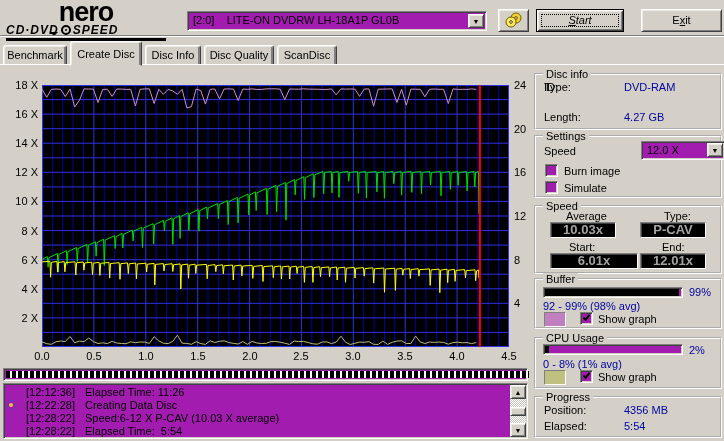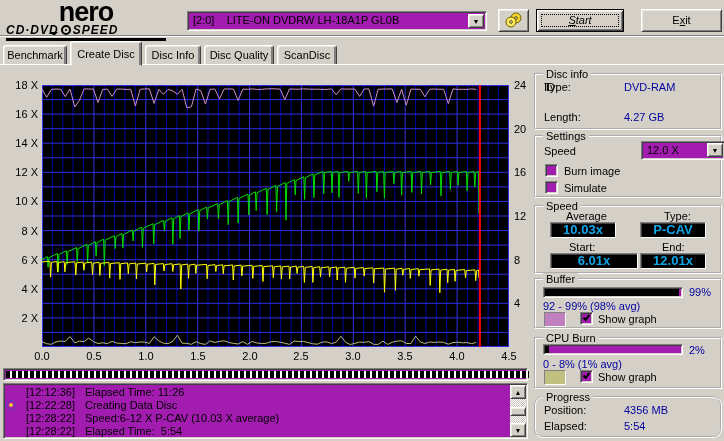--- a/index.html
+++ b/index.html
@@ -39,21 +39,21 @@
   .tick { position:absolute; font-size:11px; }
   .ltick { width:38px; text-align:right; left:0; }
   .rtick { left:514px; text-align:left; }
   .xtick { top:350px; width:26px; text-align:center; }
 
   
   .g { position:absolute; left:534px; width:188px; border:2px groove #FFFFFF; }
   .gt { position:absolute; top:-7px; left:7px; background:#D4D0C8; padding:0 3px; }
   .lbl { position:absolute; }
   .val { position:absolute; color:#0000A0; }
-  .lcd { position:absolute; height:16px; color:#0ea5e9; font-weight:bold; font-size:13px; text-align:center; line-height:14px; }
+  .lcd { position:absolute; height:16px; color:#a3a3a3; font-weight:bold; font-size:13px; text-align:center; line-height:14px; }
   .cb { position:absolute; width:13px; height:13px; }
   .cb .mark { position:absolute; left:2px; top:2px; width:7px; height:4px; border-left:2px solid #000; border-bottom:2px solid #000; transform:rotate(-50deg); }
   .swatch { position:absolute; width:22px; height:15px; border:1px solid; border-color:#808080 #FFFFFF #FFFFFF #808080; }
   .hbar { position:absolute; height:11px; }
   .hbar .fill { position:absolute; left:1px; top:1px; bottom:1px; background:#000; }
 
   
   .segbar { position:absolute; left:3px; top:368px; width:525px; height:13px; }
   .segfill { position:absolute; left:2px; top:2px; bottom:2px; background:repeating-linear-gradient(90deg,#000 0 4px,#FFF 4px 6px); }
   .logbox { position:absolute; left:3px; top:383px; width:525px; height:56px; }
@@ -258,34 +258,34 @@
   <span class="val" style="left:153px; top:6px;">99%</span>
   <span class="val" style="left:7px; top:20px;">92 - 99% (98% avg)</span>
   <div class="swatch" style="left: 8px; top: 32px; background: rgb(192, 128, 192);"></div>
   <div class="cb in" style="left:44px; top:32px;">
       <span class="mark"></span>
     </div>
   <span class="lbl" style="left:62px; top:33px;">Show graph</span>
 </div>
 
 <div class="g" style="top:337px; height:52px;">
-  <span class="gt">CPU Burn</span>
+  <span class="gt">CPU Usage</span>
   <div class="hbar in" style="left:7px; top:5px; width:140px;">
       <div class="fill" style="width: 3%;"></div>
     </div>
   <span class="val" style="left:153px; top:5px;">2%</span>
   <span class="val" style="left:7px; top:19px;">0 - 8% (1% avg)</span>
   <div class="swatch" style="left: 8px; top: 31px; background: rgb(192, 192, 128);"></div>
   <div class="cb in" style="left:44px; top:31px;">
       <span class="mark"></span>
     </div>
   <span class="lbl" style="left:62px; top:32px;">Show graph</span>
 </div>
 
-<div class="g" style="top:396px; height:42px;border-radius:9px;">
+<div class="g" style="top:396px; height:42px;">
   <span class="gt">Progress</span>
   <span class="lbl" style="left:8px; top:6px;">Position:</span>
   <span class="val" style="left:88px; top:6px;">4356 MB</span>
   <span class="lbl" style="left:8px; top:22px;">Elapsed:</span>
   <span class="val" style="left:88px; top:22px;">5:54</span>
 </div>
 
 <div class="segbar in">
   <div class="segfill" style="width: 100%;"></div>
 </div>

